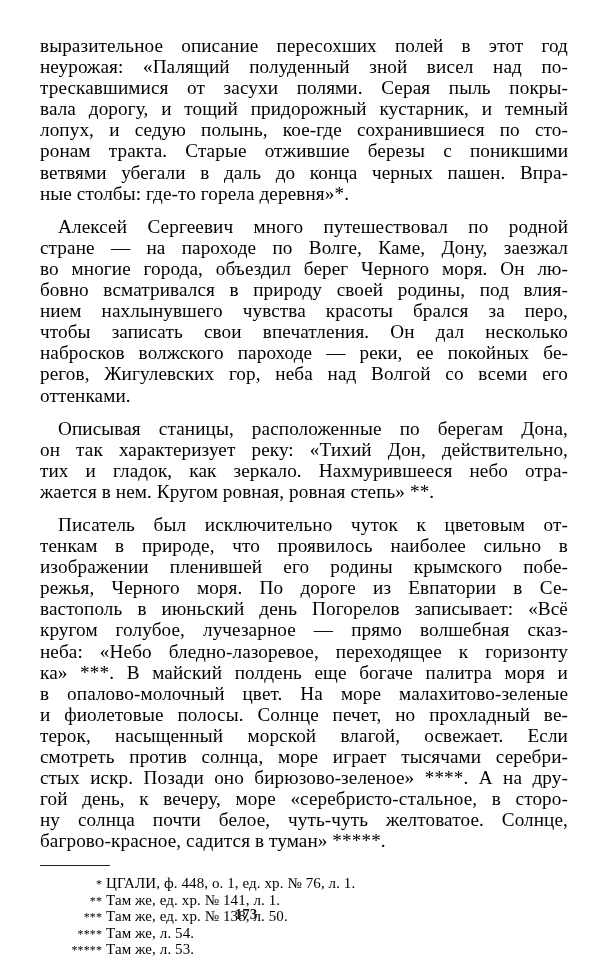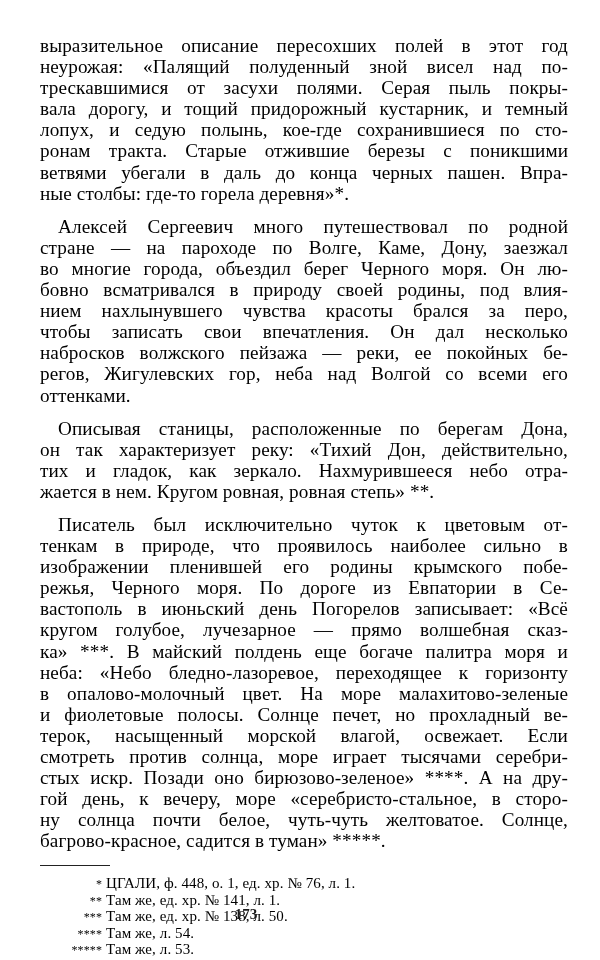--- a/index.html
+++ b/index.html
@@ -37,39 +37,39 @@
         <span class="line">ветвями убегали в даль до конца черных пашен. Впра-</span>
         <span class="line last">ные столбы: где-то горела деревня»*.</span>
       </div>
       <div>
         <span class="line indent">Алексей Сергеевич много путешествовал по родной</span>
         <span class="line">стране — на пароходе по Волге, Каме, Дону, заезжал</span>
         <span class="line">во многие города, объездил берег Черного моря. Он лю-</span>
         <span class="line">бовно всматривался в природу своей родины, под влия-</span>
         <span class="line">нием нахлынувшего чувства красоты брался за перо,</span>
         <span class="line">чтобы записать свои впечатления. Он дал несколько</span>
-        <span class="line">набросков волжского пейзажа — реки, ее покойных бе-</span>
+        <span class="line">набросков волжского пароходе — реки, ее покойных бе-</span>
         <span class="line">регов, Жигулевских гор, неба над Волгой со всеми его</span>
         <span class="line last">оттенками.</span>
       </div>
       <div>
         <span class="line indent">Описывая станицы, расположенные по берегам Дона,</span>
         <span class="line">он так характеризует реку: «Тихий Дон, действительно,</span>
         <span class="line">тих и гладок, как зеркало. Нахмурившееся небо отра-</span>
         <span class="line last">жается в нем. Кругом ровная, ровная степь» **.</span>
       </div>
       <div>
         <span class="line indent">Писатель был исключительно чуток к цветовым от-</span>
         <span class="line">тенкам в природе, что проявилось наиболее сильно в</span>
         <span class="line">изображении пленившей его родины крымского побе-</span>
         <span class="line">режья, Черного моря. По дороге из Евпатории в Се-</span>
         <span class="line">вастополь в июньский день Погорелов записывает: «Всё</span>
         <span class="line">кругом голубое, лучезарное — прямо волшебная сказ-</span>
+        <span class="line">неба: «Небо бледно-лазоревое, переходящее к горизонту</span>
         <span class="line">ка» ***. В майский полдень еще богаче палитра моря и</span>
-        <span class="line">неба: «Небо бледно-лазоревое, переходящее к горизонту</span>
         <span class="line">в опалово-молочный цвет. На море малахитово-зеленые</span>
         <span class="line">и фиолетовые полосы. Солнце печет, но прохладный ве-</span>
         <span class="line">терок, насыщенный морской влагой, освежает. Если</span>
         <span class="line">смотреть против солнца, море играет тысячами серебри-</span>
         <span class="line">стых искр. Позади оно бирюзово-зеленое» ****. А на дру-</span>
         <span class="line">гой день, к вечеру, море «серебристо-стальное, в сторо-</span>
         <span class="line">ну солнца почти белое, чуть-чуть желтоватое. Солнце,</span>
         <span class="line last">багрово-красное, садится в туман» *****.</span>
       </div>
     </div>

